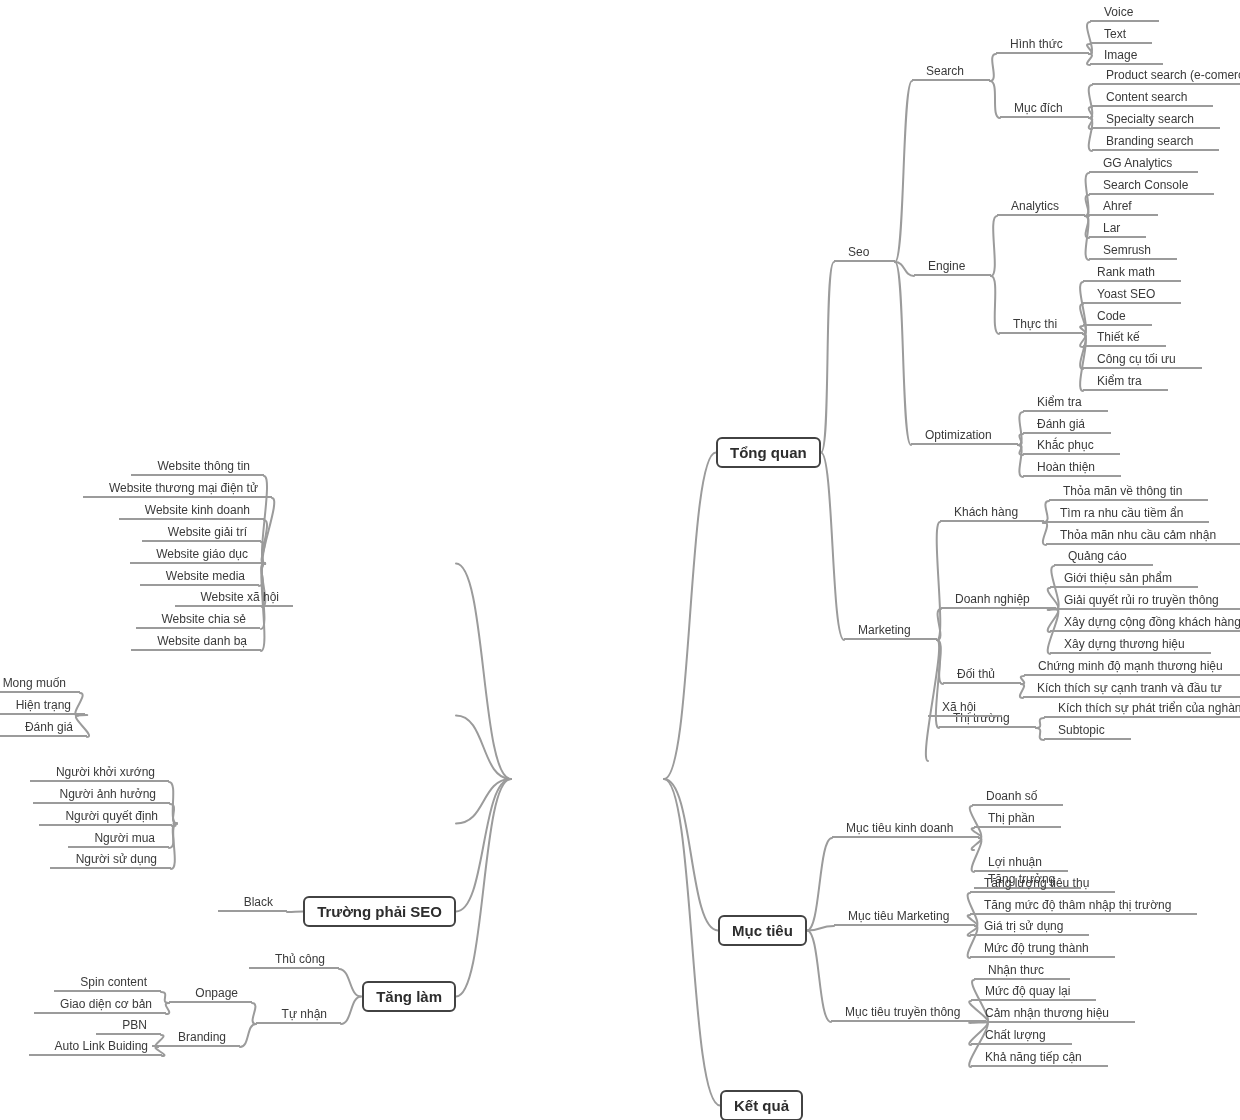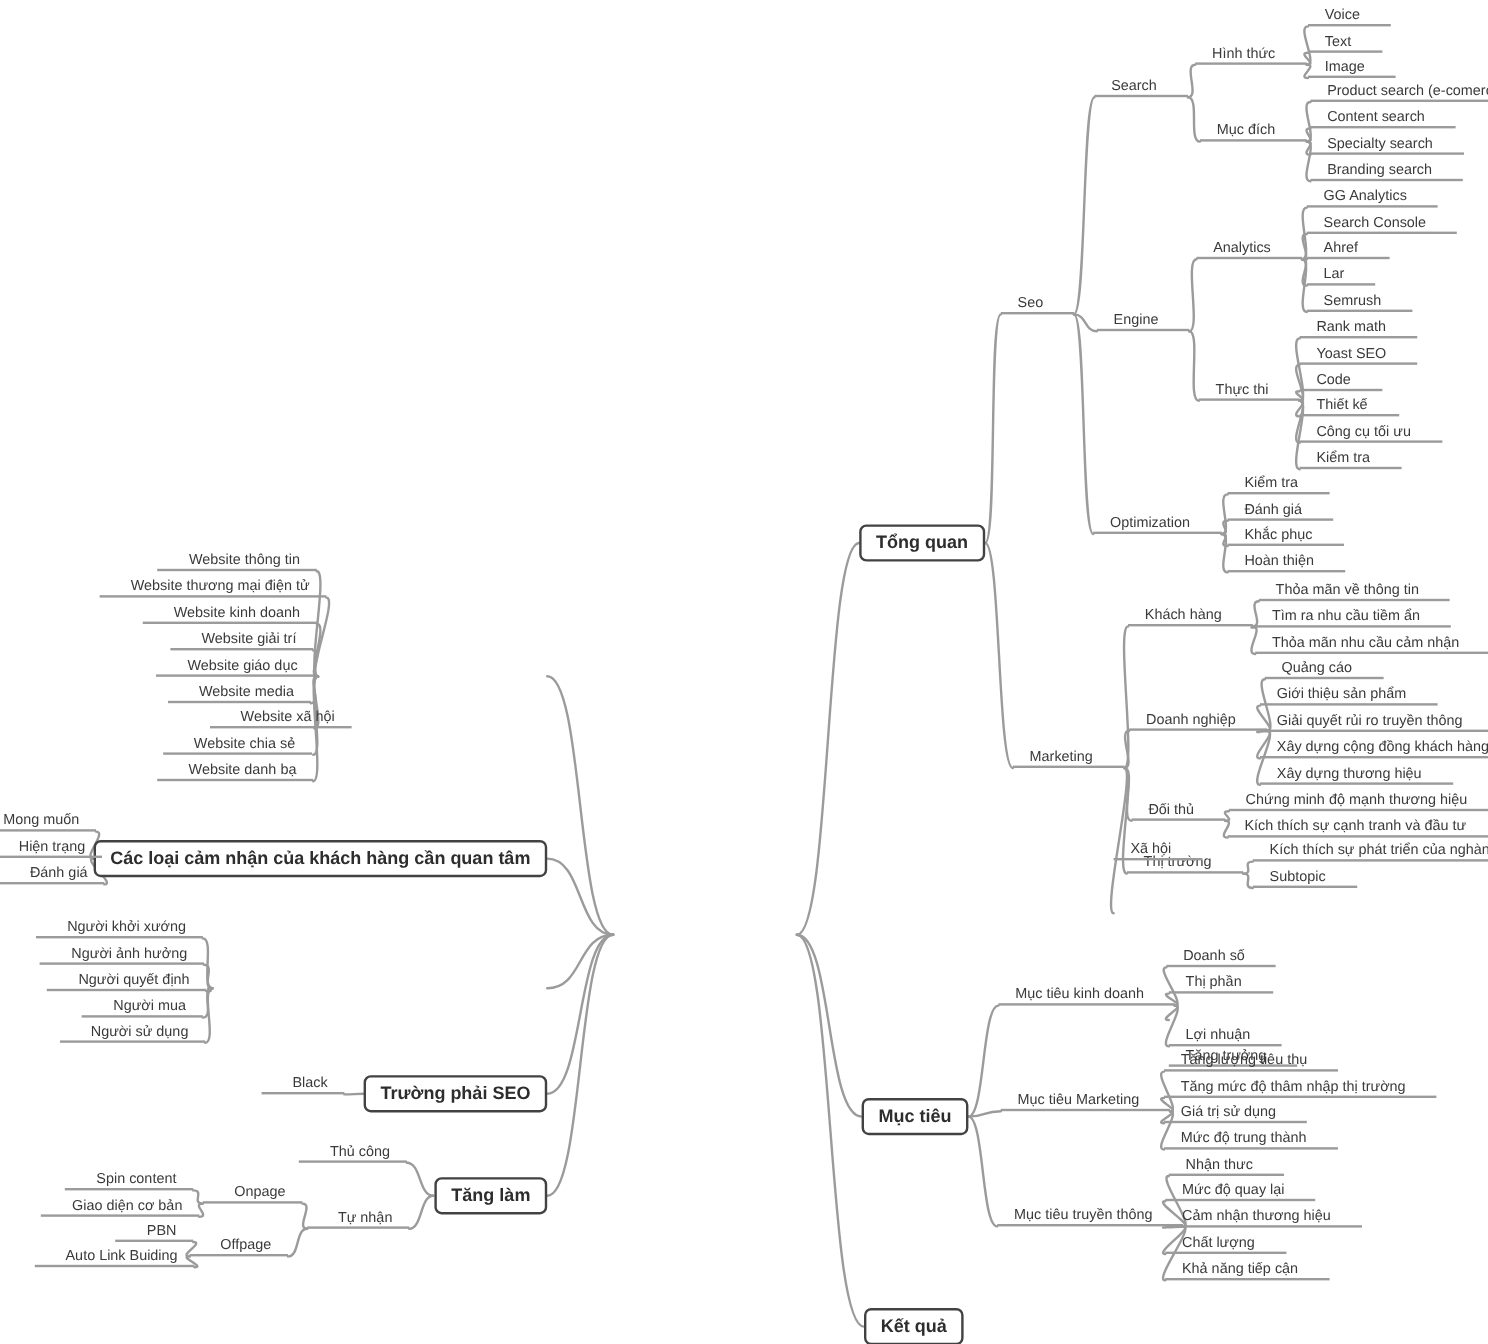--- a/index.html
+++ b/index.html
@@ -203,36 +203,35 @@
   <div class="n l" style="right:976px;top:459px">Website thông tin</div>
   <div class="n l" style="right:968px;top:481px">Website thương mại điện tử</div>
   <div class="n l" style="right:976px;top:503px">Website kinh doanh</div>
   <div class="n l" style="right:979px;top:525px">Website giải trí</div>
   <div class="n l" style="right:978px;top:547px">Website giáo dục</div>
   <div class="n l" style="right:981px;top:569px">Website media</div>
   <div class="n l" style="right:947px;top:590px">Website xã hội</div>
   <div class="n l" style="right:980px;top:612px">Website chia sẻ</div>
   <div class="n l" style="right:979px;top:634px">Website danh bạ</div>
 
-  <div class="box l" style="right:784px;top:700px">Các loại cảm nhận của khách hàng cần quan tâm</div>
   <div class="n l" style="right:1160px;top:676px">Mong muốn</div>
   <div class="n l" style="right:1155px;top:698px">Hiện trạng</div>
   <div class="n l" style="right:1153px;top:720px">Đánh giá</div>
 
   <div class="n l" style="right:1071px;top:765px">Người khởi xướng</div>
   <div class="n l" style="right:1070px;top:787px">Người ảnh hưởng</div>
   <div class="n l" style="right:1068px;top:809px">Người quyết định</div>
   <div class="n l" style="right:1071px;top:831px">Người mua</div>
   <div class="n l" style="right:1069px;top:852px">Người sử dụng</div>
 
   <div class="box l" style="right:784px;top:896px">Trường phải SEO</div>
   <div class="n l" style="right:953px;top:895px">Black</div>
 
   <div class="box l" style="right:784px;top:981px">Tăng làm</div>
   <div class="n l" style="right:901px;top:952px">Thủ công</div>
   <div class="n l" style="right:899px;top:1007px">Tự nhận</div>
   <div class="n l" style="right:988px;top:986px">Onpage</div>
   <div class="n l" style="right:1079px;top:975px">Spin content</div>
   <div class="n l" style="right:1074px;top:997px">Giao diện cơ bản</div>
-  <div class="n l" style="right:1000px;top:1030px">Offpage</div>
+  <div class="n l" style="right:1000px;top:1030px">Branding</div>
   <div class="n l" style="right:1079px;top:1018px">PBN</div>
   <div class="n l" style="right:1078px;top:1039px">Auto Link Buiding</div>
 </div>
 
 </body></html>

